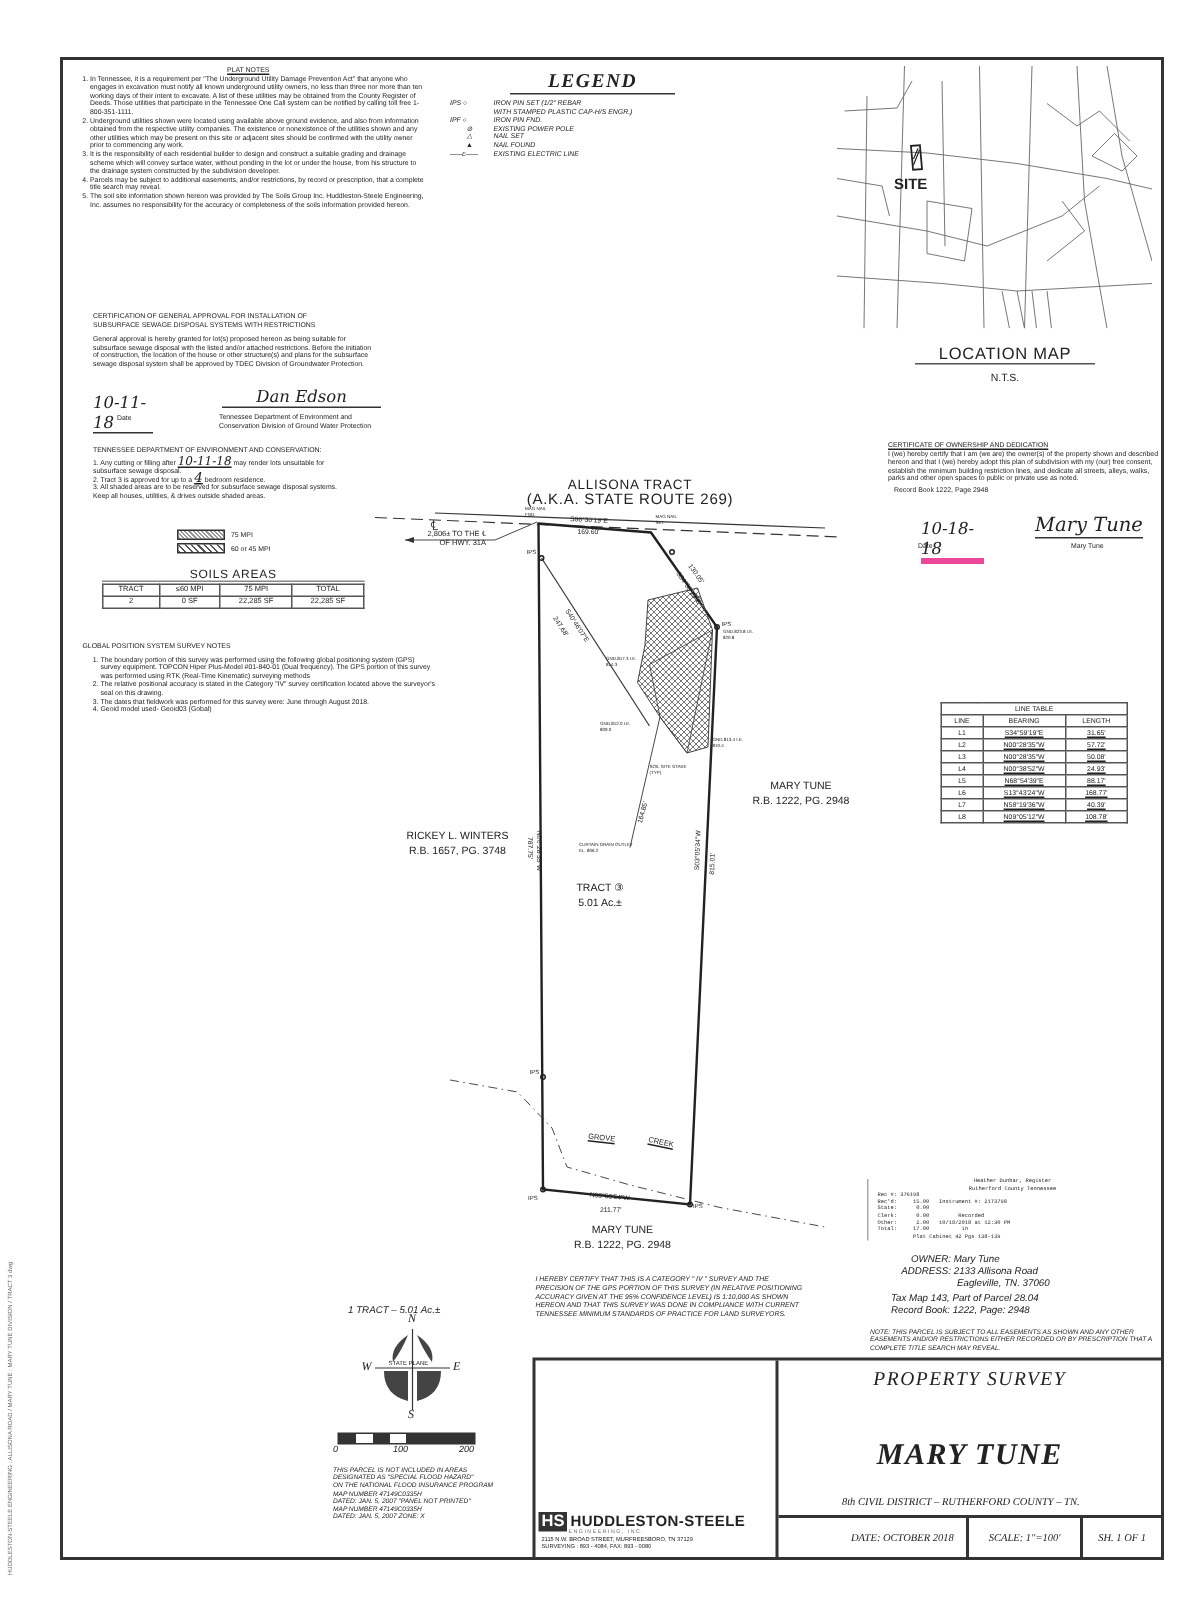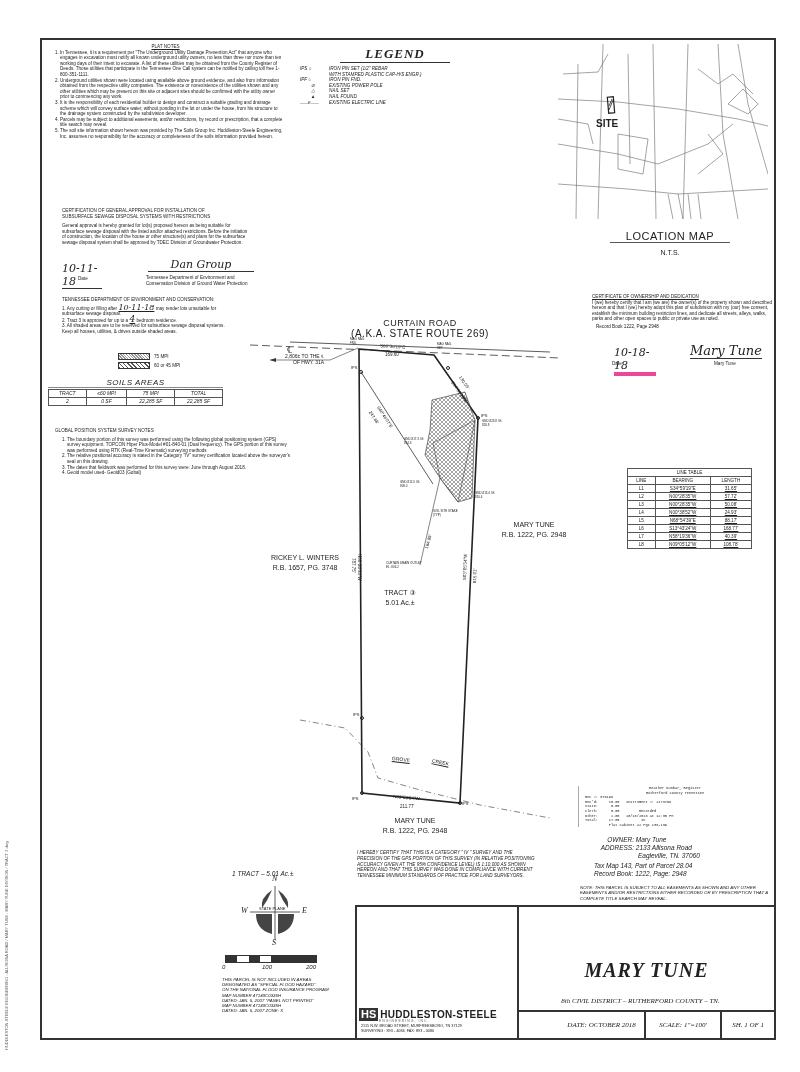--- a/index.html
+++ b/index.html
@@ -38,21 +38,21 @@
   </ol>
 </div>
 
 <div class="abs tiny" style="left:62px;top:208px;width:190px;">
   <div>CERTIFICATION OF GENERAL APPROVAL FOR INSTALLATION OF</div>
   <div>SUBSURFACE SEWAGE DISPOSAL SYSTEMS WITH RESTRICTIONS</div>
   <div style="margin-top:4px;">General approval is hereby granted for lot(s) proposed hereon as being suitable for subsurface sewage disposal with the listed and/or attached restrictions. Before the initiation of construction, the location of the house or other structure(s) and plans for the subsurface sewage disposal system shall be approved by TDEC Division of Groundwater Protection.</div>
 </div>
 <div class="abs sig" style="left:62px;top:262px;width:40px;border-bottom:1px solid #333;">10-11-18</div>
 <div class="abs tiny" style="left:78px;top:276px;">Date</div>
-<div class="abs sig" style="left:148px;top:258px;width:106px;border-bottom:1px solid #333;text-align:center;">Dan Group</div>
+<div class="abs sig" style="left:148px;top:258px;width:106px;border-bottom:1px solid #333;text-align:center;">Dan Edson</div>
 <div class="abs tiny" style="left:146px;top:275px;width:120px;">
   <div>Tennessee Department of Environment and</div>
   <div>Conservation Division of Ground Water Protection</div>
 </div>
 
 <div class="abs tiny" style="left:62px;top:297px;width:165px;">
   <div>TENNESSEE DEPARTMENT OF ENVIRONMENT AND CONSERVATION:</div>
   <div style="margin-top:2px;">
     <span>1. Any cutting or filling after</span>
     <span class="sig ul" style="font-size:8px;">10-11-18</span>
@@ -70,21 +70,21 @@
   <div style="display:flex;align-items:center;gap:4px;margin-bottom:2px;">
     <span style="display:inline-block;width:30px;height:5px;border:1px solid #333;background:repeating-linear-gradient(45deg,#999 0 1px,#fff 1px 2px),repeating-linear-gradient(-45deg,#999 0 1px,transparent 1px 2px);"></span>
     <span>75 MPI</span>
   </div>
   <div style="display:flex;align-items:center;gap:4px;">
     <span style="display:inline-block;width:30px;height:5px;border:1px solid #333;background:repeating-linear-gradient(45deg,#555 0 1px,#fff 1px 3px);"></span>
     <span>60 or 45 MPI</span>
   </div>
 </div>
 
-<div class="abs" style="left:48px;top:378px;width:175px;font-style:italic;">
+<div class="abs" style="left:68px;top:378px;width:175px;">
   <div class="center" style="font-size:8px;letter-spacing:0.5px;border-bottom:1px solid #888;margin-bottom:1px;">SOILS AREAS</div>
   <table class="grid" style="width:100%;">
     <tbody>
         <tr>
       <th>TRACT</th>
       <th>≤60 MPI</th>
       <th>75 MPI</th>
       <th>TOTAL</th>
     </tr>
     <tr>
@@ -265,21 +265,21 @@
 
   <circle cx="361" cy="372" r="1.5" fill="none" stroke="#222"></circle>
   <circle cx="478" cy="418" r="1.5" fill="none" stroke="#222"></circle>
   <circle cx="362" cy="793" r="1.5" fill="none" stroke="#222"></circle>
   <circle cx="460" cy="803" r="1.5" fill="none" stroke="#222"></circle>
   <circle cx="362" cy="718" r="1.5" fill="none" stroke="#222"></circle>
   <circle cx="448" cy="368" r="1.5" fill="none" stroke="#222"></circle>
 </svg>
 
 <div class="abs center" style="left:330px;top:318px;width:180px;font-size:9px;letter-spacing:0.5px;">
-  <div>CURTAIN ROAD</div>
+  <div>ALLISONA TRACT</div>
   <div style="font-size:10px;">(A.K.A. STATE ROUTE 269)</div>
 </div>
 <div class="abs" style="left:287px;top:343px;font-size:9px;">℄</div>
 <div class="abs tiny" style="left:285px;top:354px;font-size:5px;">
   <div>2,806± TO THE ℄</div>
   <div style="margin-left:8px;">OF HWY. 31A</div>
 </div>
 <div class="abs" style="left:350px;top:338px;font-size:3px;width:16px;line-height:3.5px;">MAG NAIL FND.</div>
 <div class="abs" style="left:437px;top:343px;font-size:3px;width:20px;line-height:3.5px;">MAG NAIL SET</div>
 <div class="abs" style="left:380px;top:344px;font-size:4.5px;transform:rotate(3deg);">S86°30'19"E</div>
@@ -383,20 +383,21 @@
     <span style="display:inline-block;background:#333;color:#fff;font-weight:bold;font-size:11px;padding:0 2px;line-height:13px;">HS</span>
     <span style="font-weight:bold;font-size:10px;margin-left:2px;letter-spacing:0.3px;">HUDDLESTON-STEELE</span>
   </div>
   <div class="abs" style="left:22px;top:112px;font-size:3.5px;letter-spacing:1px;color:#666;">ENGINEERING, INC.</div>
   <div class="abs" style="left:4px;top:117px;width:152px;font-size:3.8px;line-height:4.6px;">
     <div>2115 N.W. BROAD STREET, MURFREESBORO, TN 37129</div>
     <div>SURVEYING : 893 - 4084,  FAX: 893 - 0080</div>
   </div>
 
   <div class="tb-right">
+    <div class="abs serif it center" style="left:0;right:0;top:4px;font-size:13px;letter-spacing:1px;">PROPERTY SURVEY</div>
     <div class="abs serif it center" style="left:0;right:0;top:52px;font-size:20px;font-weight:bold;letter-spacing:1px;">MARY TUNE</div>
     <div class="abs serif it center" style="left:0;right:12px;top:90px;font-size:7px;">8th CIVIL DISTRICT – RUTHERFORD COUNTY – TN.</div>
     <div class="abs" style="left:0;right:0;top:103px;bottom:0;border-top:2px solid #333;display:flex;padding-left:40px;">
       <div class="serif it" style="flex:1.15;border-right:2px solid #333;font-size:7px;display:flex;align-items:center;justify-content:center;">DATE: OCTOBER 2018</div>
       <div class="serif it" style="flex:1;border-right:2px solid #333;font-size:7px;display:flex;align-items:center;justify-content:center;">SCALE: 1"=100'</div>
       <div class="serif it" style="flex:0.7;font-size:7px;display:flex;align-items:center;justify-content:center;font-style:italic;">SH. 1 OF 1</div>
     </div>
   </div>
 </div>
 

